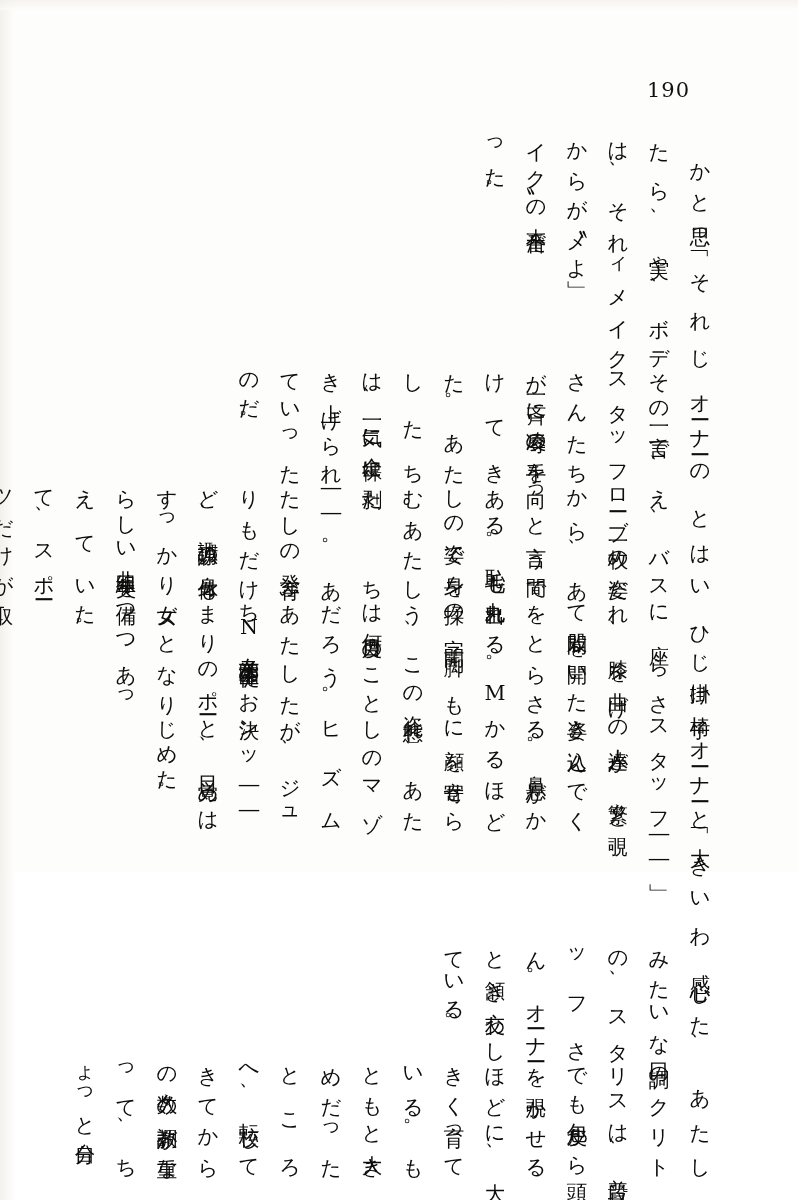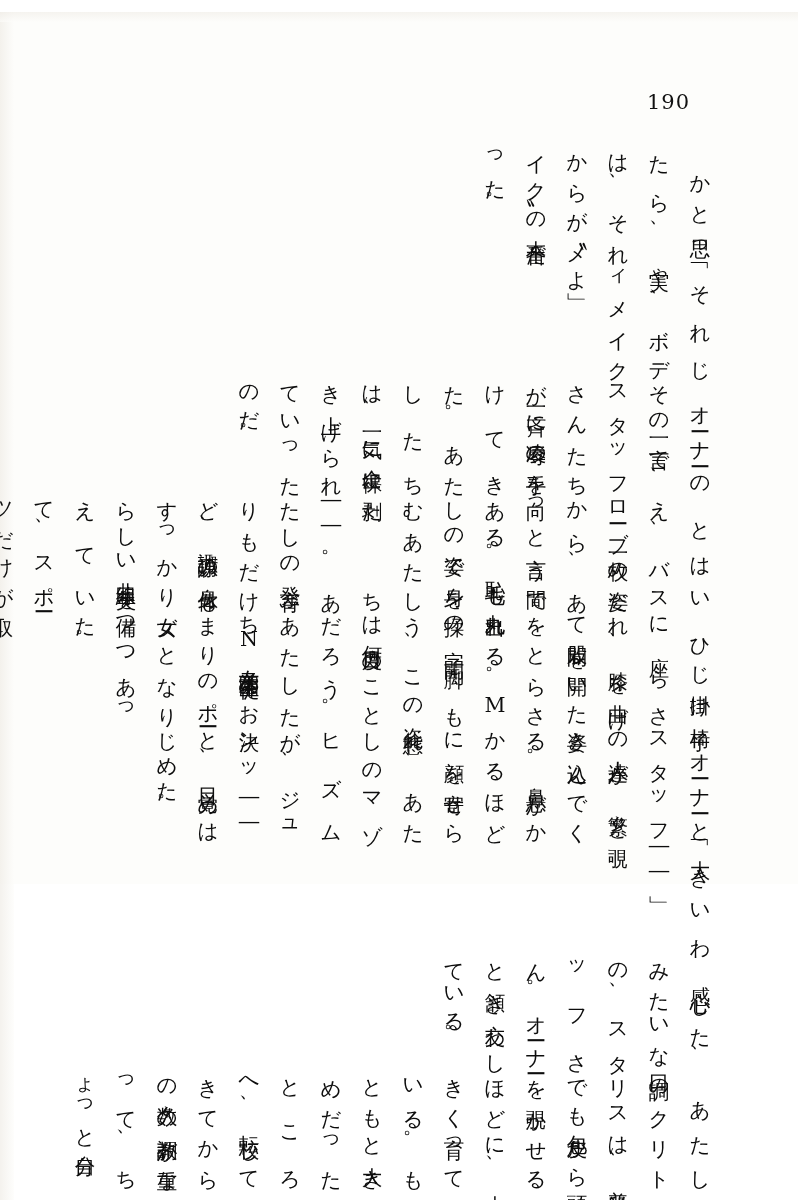--- a/index.html
+++ b/index.html
@@ -12,21 +12,20 @@
     height: 1200px;
     overflow: hidden;
     font-family: "DejaVu Serif", "Liberation Serif", serif;
     color: #0d0d0d;
   }
   .page {
     position: relative;
     width: 798px;
     height: 872px;
     background: #fdfdfb;
-    margin-top: 12px;
   }
   .page-number {
     position: absolute;
     top: 78px;
     right: 108px;
     font-size: 21px;
     letter-spacing: 1px;
     color: #111;
     font-family: "DejaVu Serif", "Liberation Serif", serif;
   }

